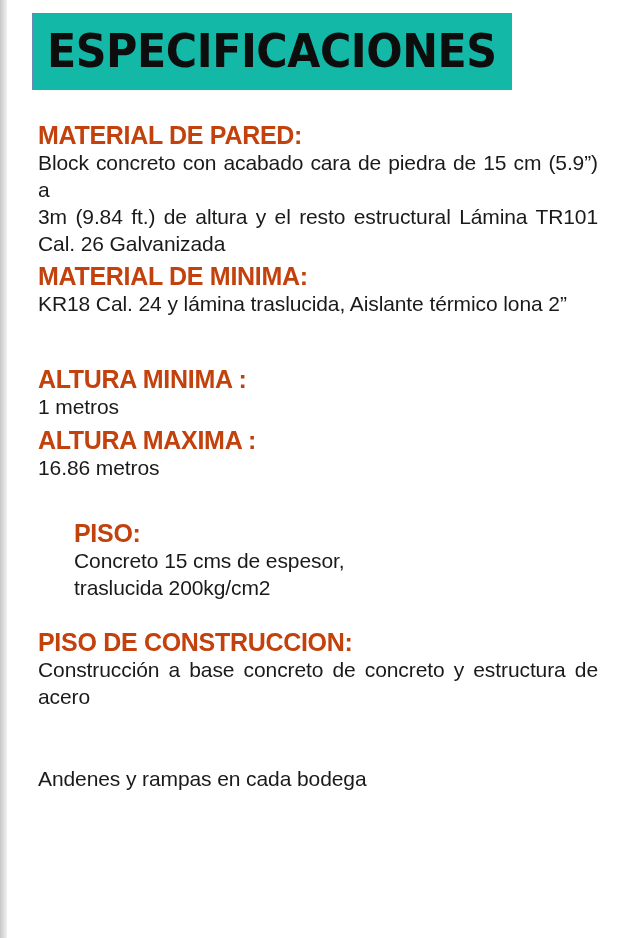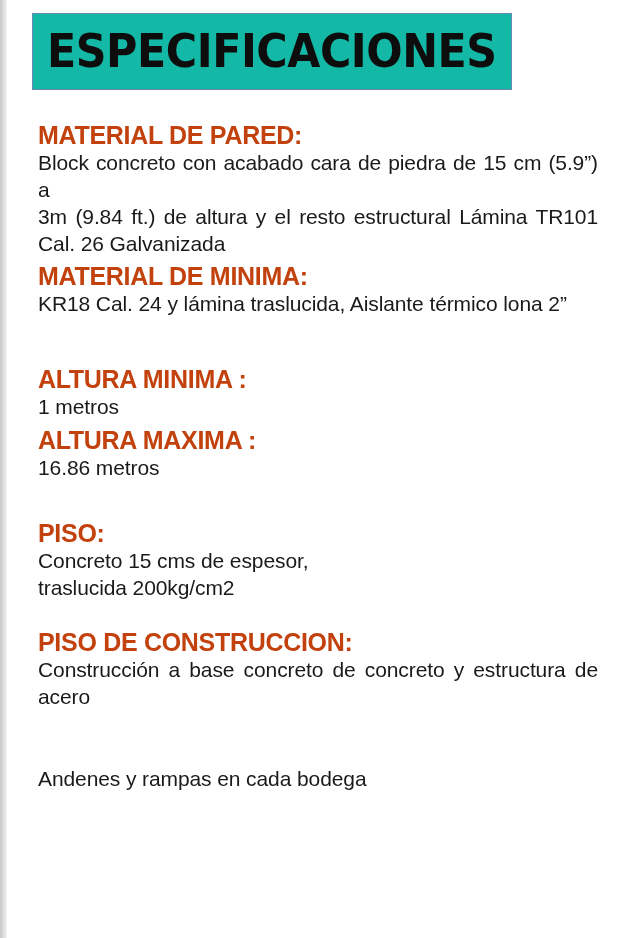--- a/index.html
+++ b/index.html
@@ -117,21 +117,21 @@
     </div>
   </div>
 
   <div class="section" style="top:305px;">
     <div class="heading">ALTURA MAXIMA :</div>
     <div class="body-text">
       <span class="line">16.86 metros</span>
     </div>
   </div>
 
-  <div class="section" style="top:398px;">
+  <div class="section" style="top:398px;margin-left:36px;">
     <div class="heading">PISO:</div>
     <div class="body-text">
       <span class="line">Concreto 15 cms de espesor,</span>
       <span class="line">traslucida 200kg/cm2</span>
     </div>
   </div>
 
   <div class="section" style="top:507px;">
     <div class="heading">PISO DE CONSTRUCCION:</div>
     <div class="body-text">

